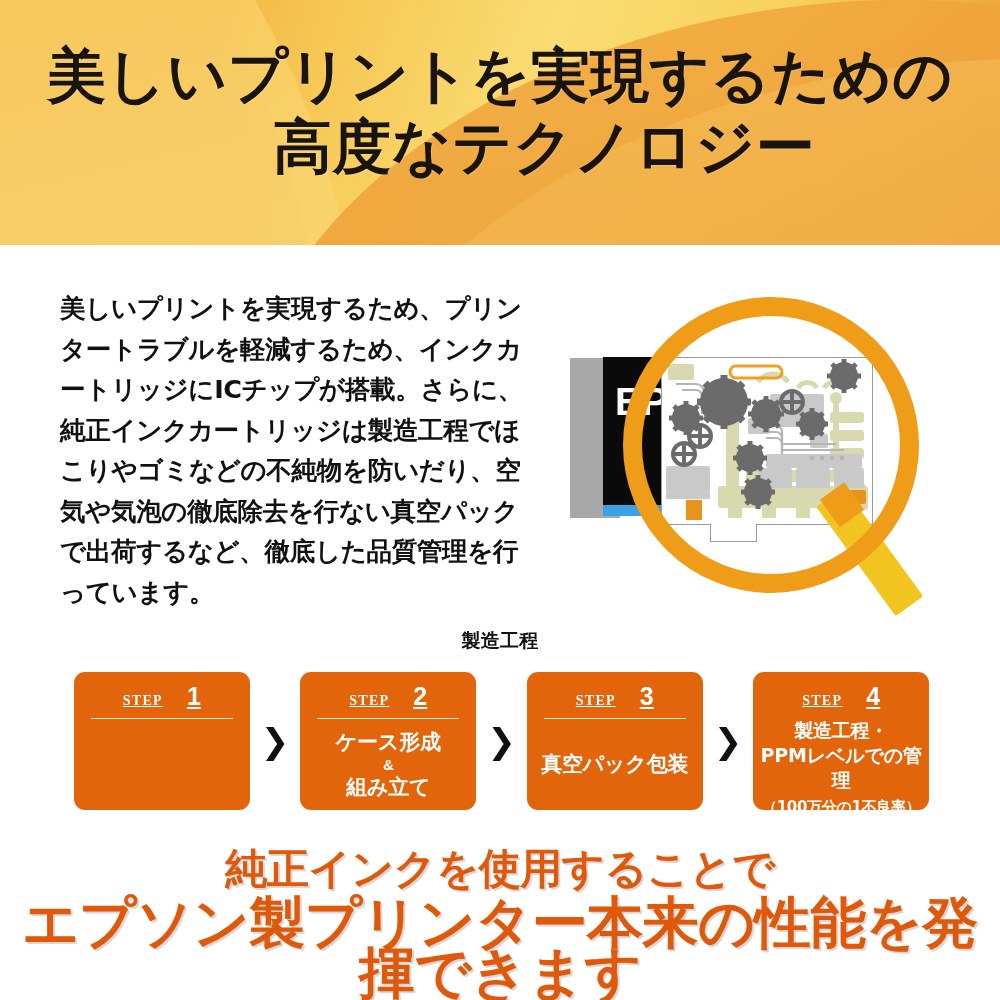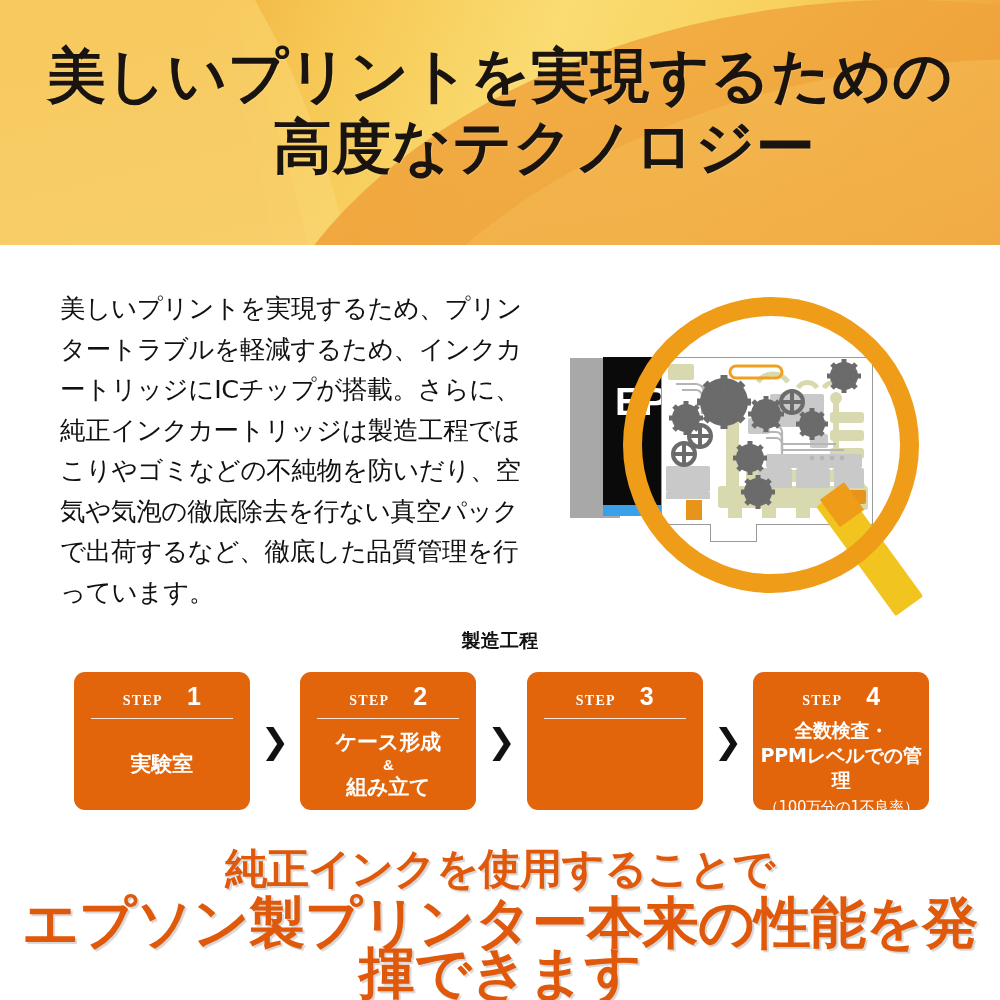--- a/index.html
+++ b/index.html
@@ -56,21 +56,21 @@
     color:#1a1410; font-weight:700; letter-spacing:.005em;
     font-family:"DejaVu Sans","Liberation Sans",sans-serif;
     text-shadow:1px 1px 0 rgba(255,255,255,.16);
   }
   #htitle1 { top:44px; font-size:59px; line-height:64px; }
   #htitle2 { top:115px; font-size:59px; line-height:64px;margin-left:44px; }
 
   
   #paragraph {
     position:absolute; left:60px; top:288px; width:480px;
-    font-size:25.5px; line-height:40.5px; font-weight:400;
+    font-size:25.5px; line-height:40.5px; font-weight:700;
     color:#111111; letter-spacing:-.012em;
     font-family:"DejaVu Sans","Liberation Sans",sans-serif;
   }
 
   
   #illus { position:absolute; left:545px; top:285px; width:455px; height:340px; }
 
   
   #cart-grey-a { position:absolute; left:25px; top:73px; width:33px; height:160px; background:#a8a8a8; }
   #cart-grey-b { position:absolute; left:25px; top:143px; width:50px; height:90px; background:#a8a8a8; }
@@ -116,32 +116,32 @@
   }
   #steps { position:absolute; left:74px; top:672px; width:855px; height:138px; display:flex; align-items:stretch; }
   .stepbox {
     width:176px; background:#e2650c; border-radius:11px;
     position:relative; color:#ffffff; text-align:center;
     display:flex; flex-direction:column; align-items:center;
   }
   .step-head {
     margin-top:10px; font-size:14px; letter-spacing:.09em; font-weight:700;
     font-family:"Liberation Serif","DejaVu Serif",serif;
-    display:flex; align-items:baseline; justify-content:flex-start; gap:24px;
+    display:flex; align-items:baseline; justify-content:flex-start; gap:24px;text-decoration:underline;
   }
   .step-num { font-size:25px; font-family:"Liberation Sans",sans-serif; font-weight:700; letter-spacing:0; }
   .step-rule { width:142px; height:1.4px; background:rgba(255,255,255,.85); margin:7px 0 0 0; }
   .step-body {
     flex:1; display:flex; flex-direction:column; align-items:center; justify-content:center;
     font-size:21px; line-height:27px; font-weight:700; padding:0 6px;
     font-family:"DejaVu Sans","Liberation Sans",sans-serif; letter-spacing:-.01em;
   }
   .step-body.sm { font-size:19px; line-height:25px; }
   .amp { font-size:15px; line-height:18px; font-family:"Liberation Sans",sans-serif; }
-  .step-note { font-size:15px; line-height:22px; font-weight:400; margin-top:3px; letter-spacing:-.02em; }
+  .step-note { font-size:15px; line-height:22px; font-weight:700; margin-top:3px; letter-spacing:-.02em; }
   .chev {
     width:51px; display:flex; align-items:center; justify-content:center;
     color:#111111; font-size:34px; font-weight:400; line-height:1;
     font-family:"DejaVu Sans","Liberation Sans",sans-serif;
   }
 
   
   .fline {
     position:absolute; width:1000px; text-align:center;
     color:#e0590a; font-weight:700; letter-spacing:-.01em;
@@ -336,23 +336,20 @@
 <div id="proc-label">製造工程</div>
 
 <div id="steps">
 
   <div class="stepbox">
     <div class="step-head">
       <span>STEP</span>
       <span class="step-num">1</span>
     </div>
     <div class="step-rule"></div>
-    <div class="step-body">
-      <div>実験室</div>
-    </div>
   </div>
 
   <div class="chev">❯</div>
 
   <div class="stepbox">
     <div class="step-head">
       <span>STEP</span>
       <span class="step-num">2</span>
     </div>
     <div class="step-rule"></div>
@@ -364,32 +361,35 @@
   </div>
 
   <div class="chev">❯</div>
 
   <div class="stepbox">
     <div class="step-head">
       <span>STEP</span>
       <span class="step-num">3</span>
     </div>
     <div class="step-rule"></div>
+    <div class="step-body">
+      <div>真空パック包装</div>
+    </div>
   </div>
 
   <div class="chev">❯</div>
 
   <div class="stepbox">
     <div class="step-head">
       <span>STEP</span>
       <span class="step-num">4</span>
     </div>
     <div class="step-rule"></div>
     <div class="step-body sm">
-      <div>全数検査・</div>
+      <div>製造工程・</div>
       <div>PPMレベルでの管理</div>
       <div class="step-note">（100万分の1不良率）</div>
     </div>
   </div>
 
 </div>
 
 <div class="fline" id="fline1">純正インクを使用することで</div>
 <div class="fline" id="fline2">エプソン製プリンター本来の性能を発揮できます</div>
 

